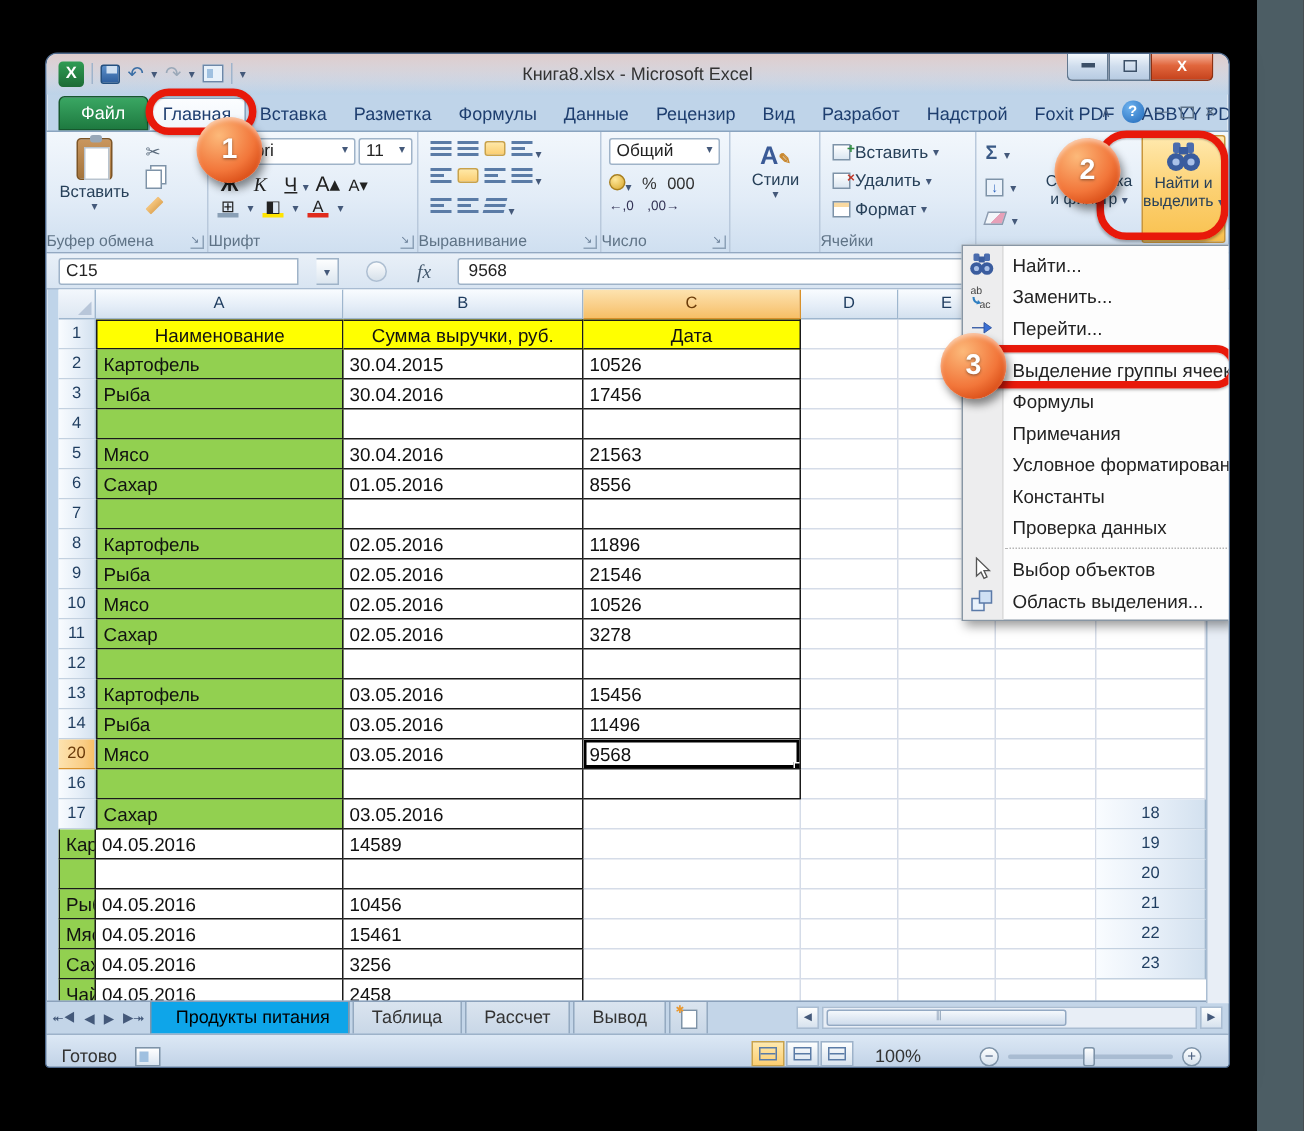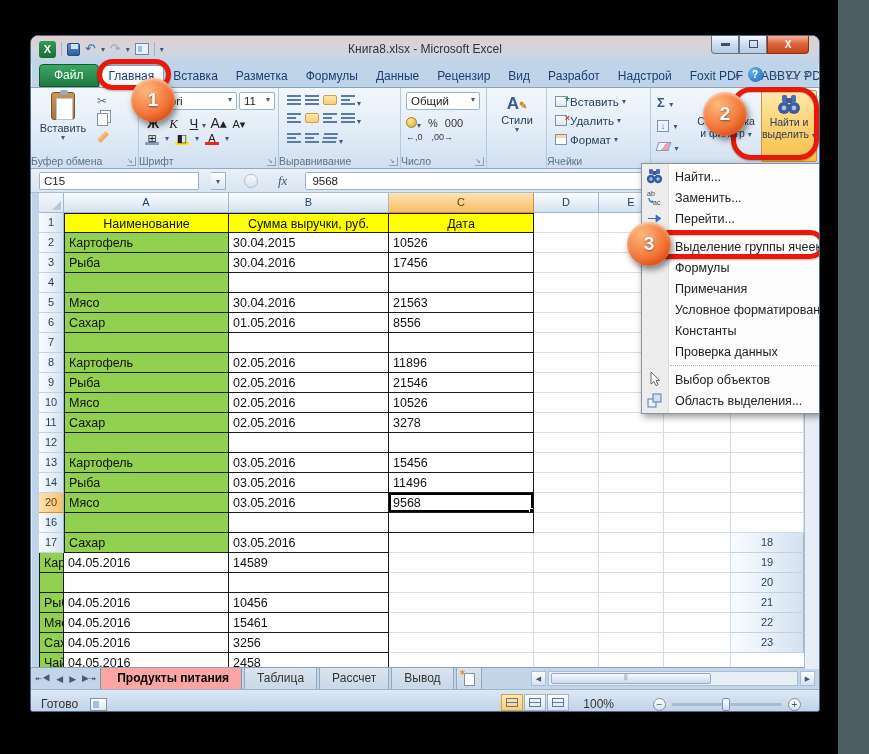--- a/index.html
+++ b/index.html
@@ -110,21 +110,21 @@
   .dc.active-cell:after { content:""; position:absolute; right:-3px; bottom:-3px; width:5px; height:5px; background:#000; border:1px solid #fff; }
   .df { border-right:1px solid #d5dce8; border-bottom:1px solid #d5dce8; }
   .vscroll { position:absolute; right:-1px; top:0; width:16px; height:476px; background:#e8eef6; border-left:1px solid #aabdd2; z-index:5; }
   .vscroll .arr { height:16px; background:linear-gradient(#fdfefe,#d7e2ee); border-bottom:1px solid #aabdd2; font-size:8px; color:#44597a; text-align:center; line-height:15px; }
   .vscroll .thumb { margin:1px 2px; height:150px; background:linear-gradient(90deg,#f4f8fc,#cfdcec); border:1px solid #93a9c3; border-radius:2px; }
 
   
   .tabbar { position:absolute; left:0; bottom:22px; width:100%; height:22px; background:#c3d5e8; border-top:1px solid #8ba1bb; display:flex; align-items:stretch; font-size:12px; }
   .navbtns { display:flex; align-items:center; padding:0 4px; gap:6px; color:#44597a; font-size:9px; }
   .stab { padding:3px 12px 0; color:#333; background:linear-gradient(#dae4ef,#c9d7e7); border-left:1px solid #94a9c0; border-right:1px solid #94a9c0; margin-right:2px; transform:skewX(0); white-space:nowrap; }
-  .stab.active { background:#fca5a5; font-weight:bold; color:#000; border-color:#7e96ad;padding-left:16px; }
+  .stab.active { background:#0ea5e9; font-weight:normal; color:#000; border-color:#7e96ad;padding-left:16px; }
   .instab { width:26px; background:linear-gradient(#dae4ef,#c9d7e7); border-left:1px solid #94a9c0; border-right:1px solid #94a9c0; position:relative; }
   .instab:before { content:""; position:absolute; left:7px; top:5px; width:9px; height:11px; background:#fff; border:1px solid #7e93a8; }
   .instab:after { content:"✱"; position:absolute; left:3px; top:1px; font-size:7px; color:#e8972e; }
   .hscroll { margin-left:auto; display:flex; align-items:center; padding-right:4px; gap:2px; }
   .hs-btn { width:15px; height:15px; background:linear-gradient(#fdfefe,#d7e2ee); border:1px solid #aabdd2; font-size:7px; color:#44597a; text-align:center; line-height:14px; }
   .hs-track { width:250px; height:15px; background:#e8eef6; border:1px solid #aabdd2; position:relative; }
   .hs-thumb { position:absolute; left:2px; top:1px; width:160px; height:11px; background:linear-gradient(#f4f8fc,#cfdcec); border:1px solid #93a9c3; border-radius:2px; }
   .hs-thumb:after { content:"⫴"; position:absolute; left:72px; top:-2px; font-size:9px; color:#8fa3ba; }
   .statusbar { position:absolute; left:0; bottom:0; width:100%; height:22px; background:linear-gradient(#dce8f5,#c2d3e7); border-top:1px solid #9db2c9; display:flex; align-items:flex-end; padding:0 10px; font-size:12px; color:#333; }
   .macro-ico { width:17px; height:13px; border:1px solid #7e93a8; background:linear-gradient(#fff,#dbe6f1); margin-left:12px; position:relative; }

